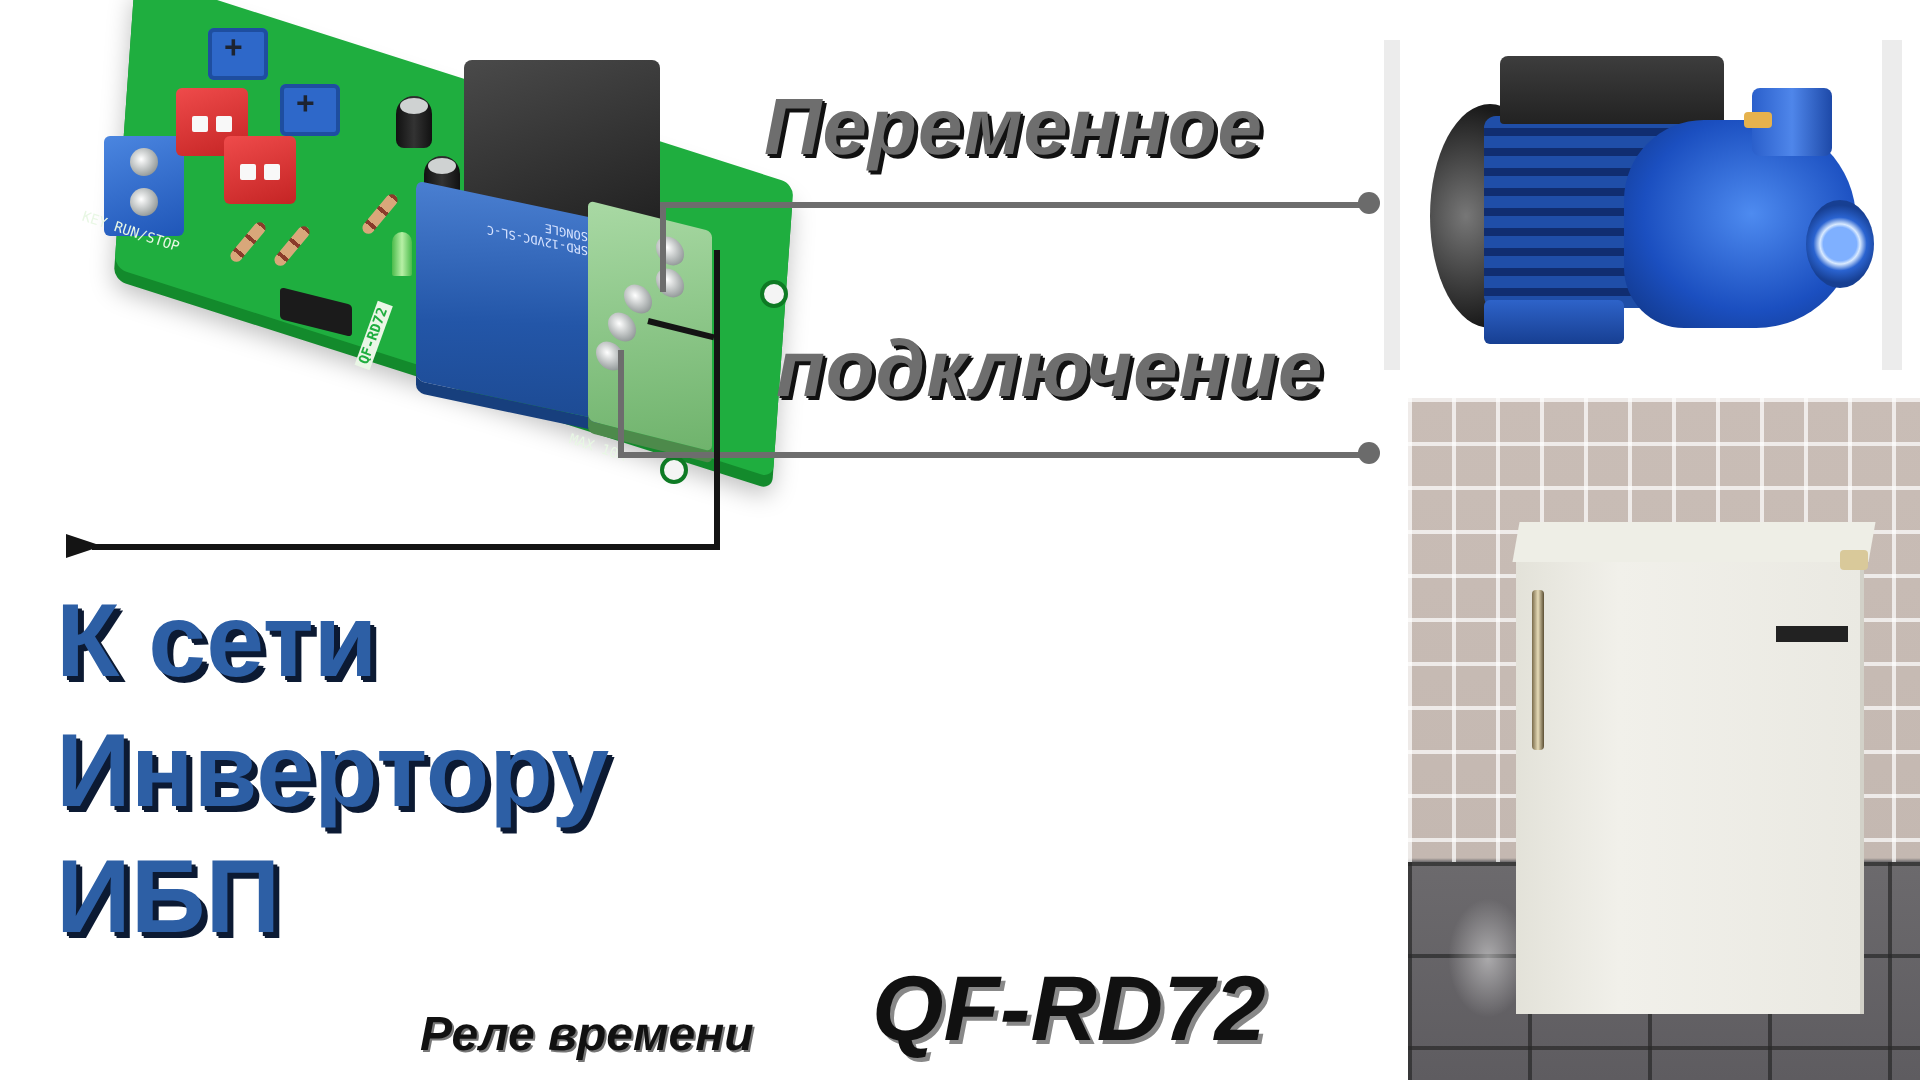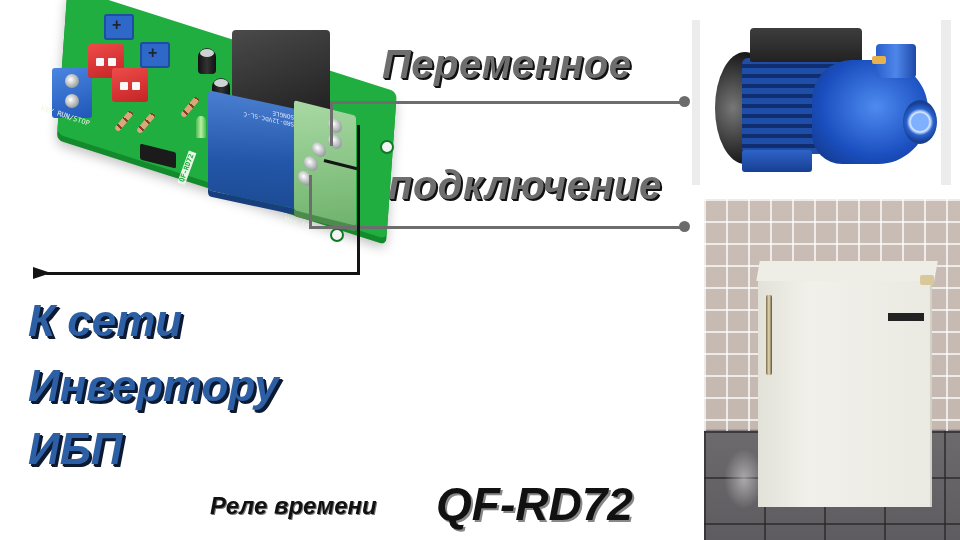--- a/index.html
+++ b/index.html
@@ -32,21 +32,21 @@
   .pcb-model { color:#1fae3f; background:#eaf6e6; font-size:7px; font-weight:bold; padding:0 2px; transform:rotate(-70deg); font-family:"DejaVu Sans Mono", monospace; }
 
   
   .wire-gray { background:#6d6d6d; }
   .wire-black { background:#141414; }
   .dot { width:11px; height:11px; border-radius:50%; background:#6b6b6b; }
 
   
   .label-gray { font-size:40px; font-weight:bold; font-style:italic; color:#6e6e6e;
     text-shadow: 2px 2px 0 #111, 1px 1px 0 #111; letter-spacing:0.5px; white-space:nowrap; }
-  .label-blue { font-size:44px; font-weight:bold; font-style:italic; color:#2d5fa5; line-height:58px;
+  .label-blue { font-size:52px; font-weight:bold; color:#2d5fa5; line-height:58px;
     text-shadow: 2px 2px 0 #0c1a33, 3px 3px 0 #0c1a33; white-space:nowrap; }
   .footer-small { font-size:24px; font-weight:bold; font-style:italic; color:#111; text-shadow:1px 1px 0 #777; white-space:nowrap; }
   .footer-big { font-size:46px; font-weight:bold; font-style:italic; color:#111; text-shadow:2px 2px 0 #888; white-space:nowrap; }
 
   
   .pump-frame { left:690px; top:0px; width:270px; height:196px; background:#ffffff; }
   .pump-bar-l { left:692px; top:20px; width:8px; height:165px; background:#ececec; }
   .pump-bar-r { left:941px; top:20px; width:10px; height:165px; background:#ececec; }
   .pump-motor-cap { left:715px; top:52px; width:60px; height:112px; border-radius:50%; background:radial-gradient(ellipse at 30% 50%,#777,#1a1a1a 70%); }
   .pump-box { left:750px; top:28px; width:112px; height:34px; background:linear-gradient(180deg,#3d3d3d,#222); border-radius:4px 4px 2px 2px; }
@@ -146,21 +146,21 @@
   <polygon points="0,2 18,8 0,14" fill="#141414"></polygon>
 </svg>
 
 <div class="abs label-gray" style="left:382px;top:42px;font-style:italic;">Переменное</div>
 <div class="abs label-gray" style="left:388px;top:163px;">подключение</div>
 
 <div class="abs label-blue" style="left:28px;top:292px;">К сети</div>
 <div class="abs label-blue" style="left:28px;top:357px;">Инвертору</div>
 <div class="abs label-blue" style="left:28px;top:420px;">ИБП</div>
 
-<div class="abs footer-small" style="left:210px;top:492px;font-style:italic;">Реле времени</div>
+<div class="abs footer-small" style="left:210px;top:504px;font-style:italic;">Реле времени</div>
 <div class="abs footer-big" style="left:436px;top:477px;">QF-RD72</div>
 
 <div class="abs pump-frame"></div>
 <div class="abs pump-bar-l"></div>
 <div class="abs pump-bar-r"></div>
 <div class="abs pump-motor-cap"></div>
 <div class="abs pump-body"></div>
 <div class="abs pump-box"></div>
 <div class="abs pump-head"></div>
 <div class="abs pump-outlet"></div>

